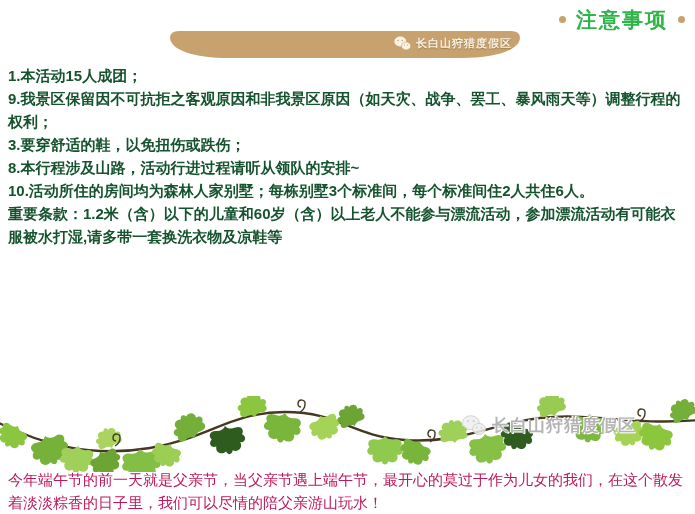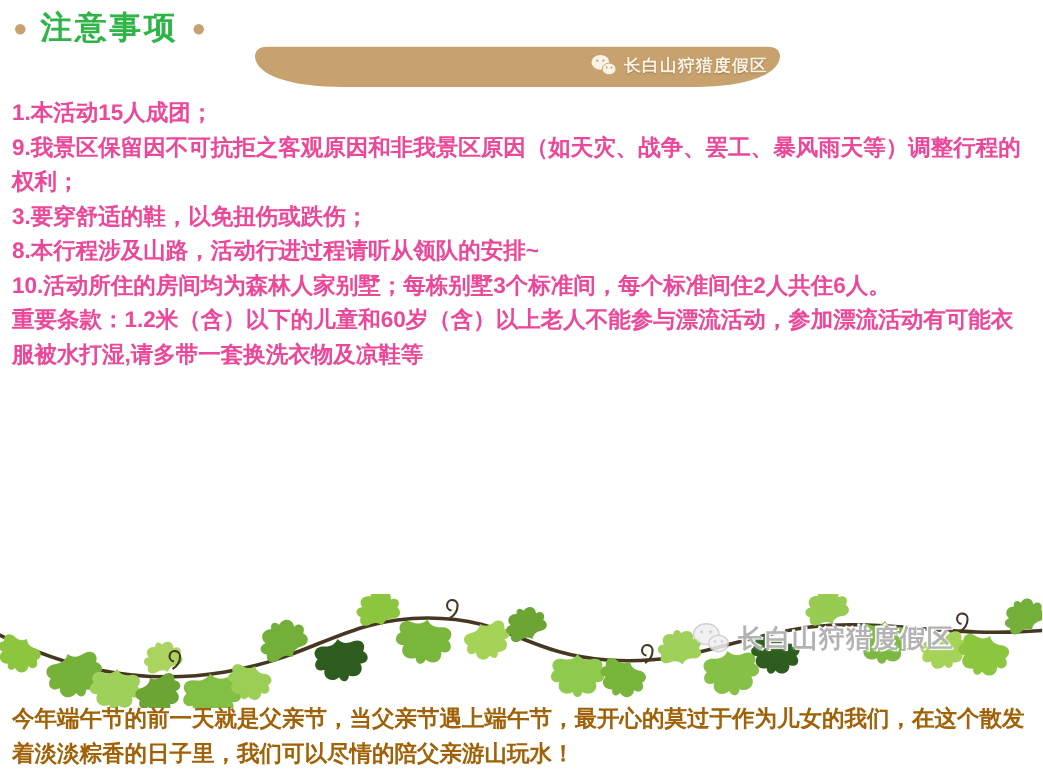--- a/index.html
+++ b/index.html
@@ -8,21 +8,21 @@
     position:relative;
     width:695px; height:514px;
     margin:0 auto;
     background:#ffffff;
     overflow:hidden;
     font-family:"Liberation Sans", sans-serif;
   }
   
   .title-row {
     position:absolute; top:6px; left:0; width:100%;
-    text-align:left; line-height:26px;
+    text-align:right; line-height:26px;
   }
   .title-dot {
     display:inline-block; width:7px; height:7px; border-radius:50%;
     background:#c8a26e; vertical-align:middle; margin:0 10px;
   }
   .page-title {
     display:inline-block; vertical-align:middle;
     color:#2eb447; font-size:21px; font-weight:bold; letter-spacing:2px;
   }
   .banner { position:absolute; left:170px; top:31px; width:350px; height:27px; }
@@ -30,40 +30,40 @@
   .banner-watermark {
     position:absolute; right:8px; top:5px;
     display:flex; align-items:center; gap:5px;
     color:#f8f3e6; font-size:11px; font-weight:bold; letter-spacing:1px;
     text-shadow:0 1px 1px rgba(120,90,40,.55);
   }
   .banner-watermark .wicon { width:17px; height:15px; }
   
   .text-col {
     position:absolute; top:64px; left:8px; width:681px;
-    color:#ec4899; font-size:15px; font-weight:bold;
+    color:#14532d; font-size:15px; font-weight:bold;
     line-height:23px; word-break:break-all;
   }
   .text-col p { margin:0; }
   .important-clause { margin-top:20px; }
   
   .vine-wrap { position:absolute; left:0; top:396px; width:695px; height:76px; }
   .vine-wrap svg { display:block; width:695px; height:76px; }
   .vine-watermark {
     position:absolute; left:462px; top:18px;
     display:flex; align-items:center; gap:6px;
     color:#b3b3b3; font-size:17px; font-weight:bold; letter-spacing:1px;
     text-shadow:0 0 2px #ffffff, 1px 1px 0 #ffffff, -1px -1px 0 #ffffff;
     white-space:nowrap;
   }
   .vine-watermark .wicon { width:24px; height:21px; opacity:.85; }
   
   .footer-par {
     position:absolute; top:468px; left:8px; width:681px;
-    color:#a16207; font-size:15px; font-weight:bold;
+    color:#be185d; font-size:15px; font-weight:normal;
     line-height:23px; word-break:break-all;
   }
 </style>
 </head>
 <body>
 
 <div class="page">
 
   <div class="title-row">
     <span class="title-dot"></span><span class="page-title">注意事项</span><span class="title-dot"></span>

